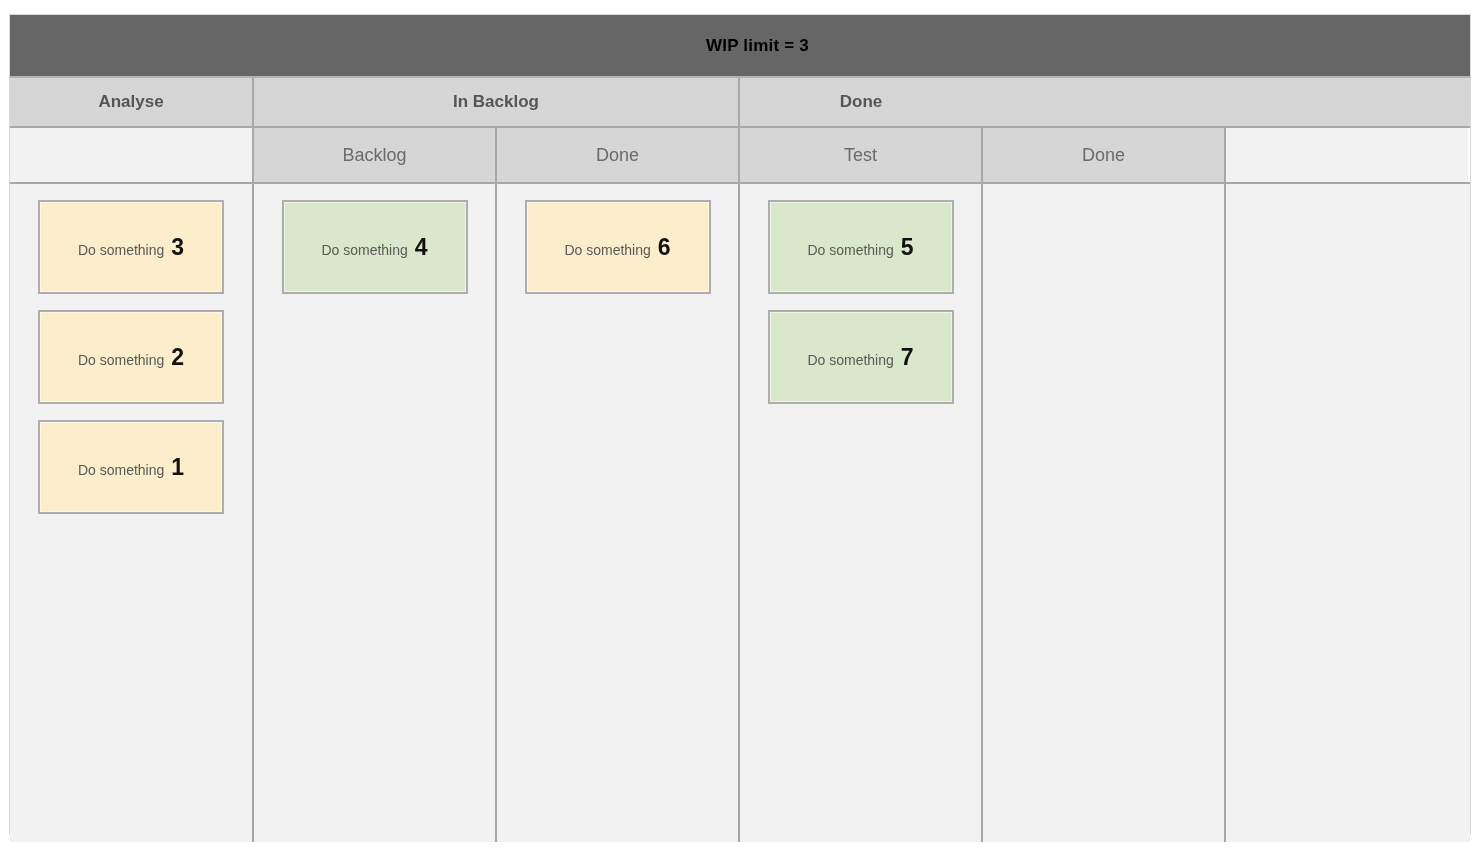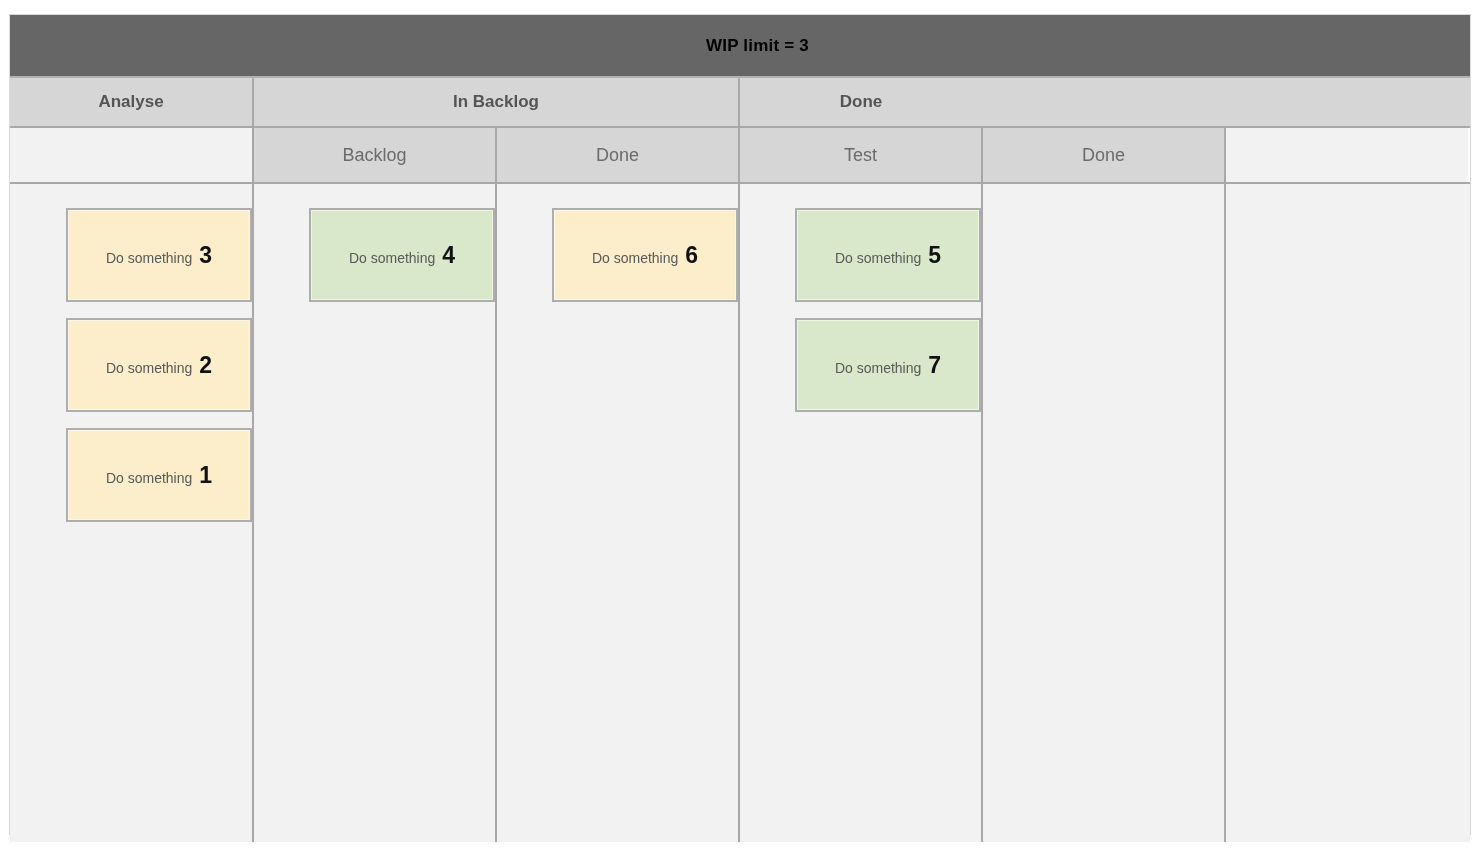--- a/index.html
+++ b/index.html
@@ -82,24 +82,24 @@
 
   
   .lanes {
     display: flex;
     height: 658px;
     background: #f2f2f2;
   }
   .lane {
     background: #f2f2f2;
     border-right: 2px solid #a8a8a8;
-    padding: 24px 0 0 0;
+    padding: 16px 0 0 0;
     display: flex;
     flex-direction: column;
-    align-items: flex-end;
+    align-items: center;
     gap: 16px;
   }
   .lane.last { border-right: none; }
   .lane.backlog {
     border-right: 2px solid #a8a8a8;
   }
 
   
   .card {
     width: 186px;

